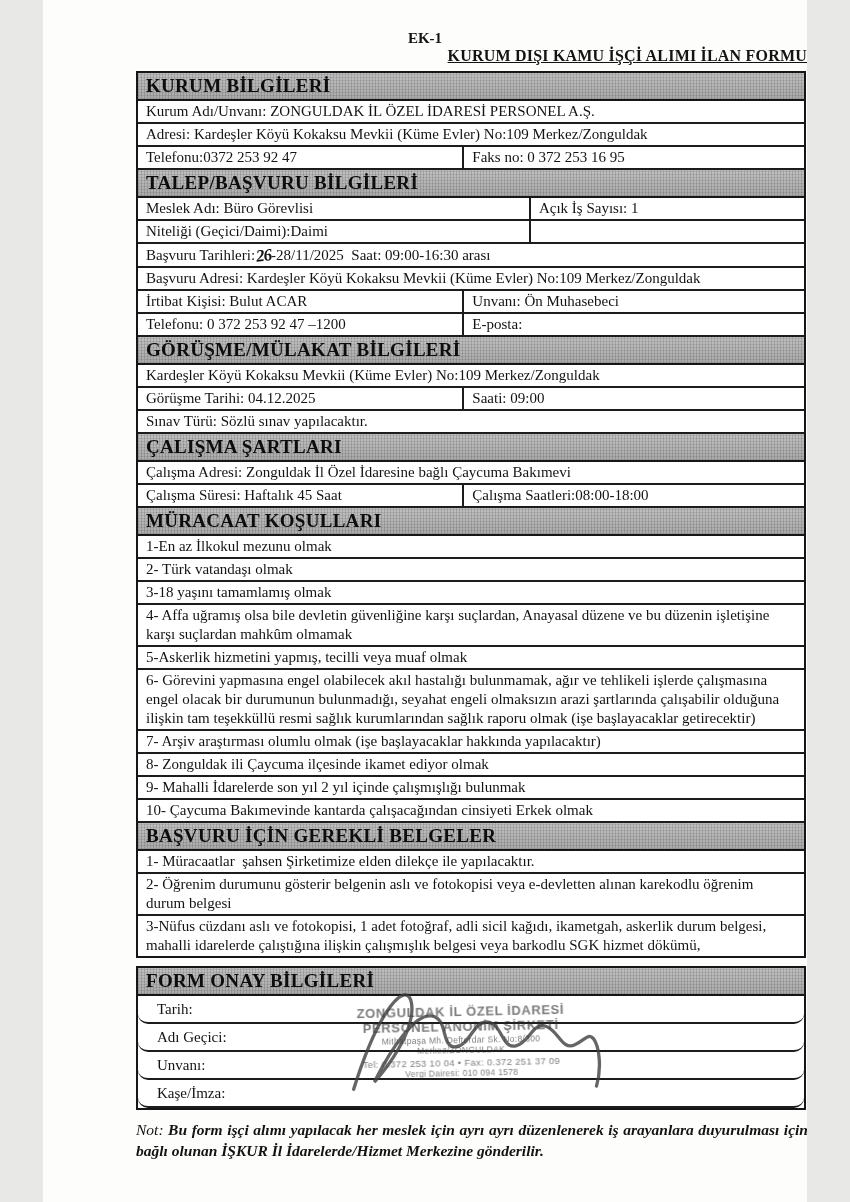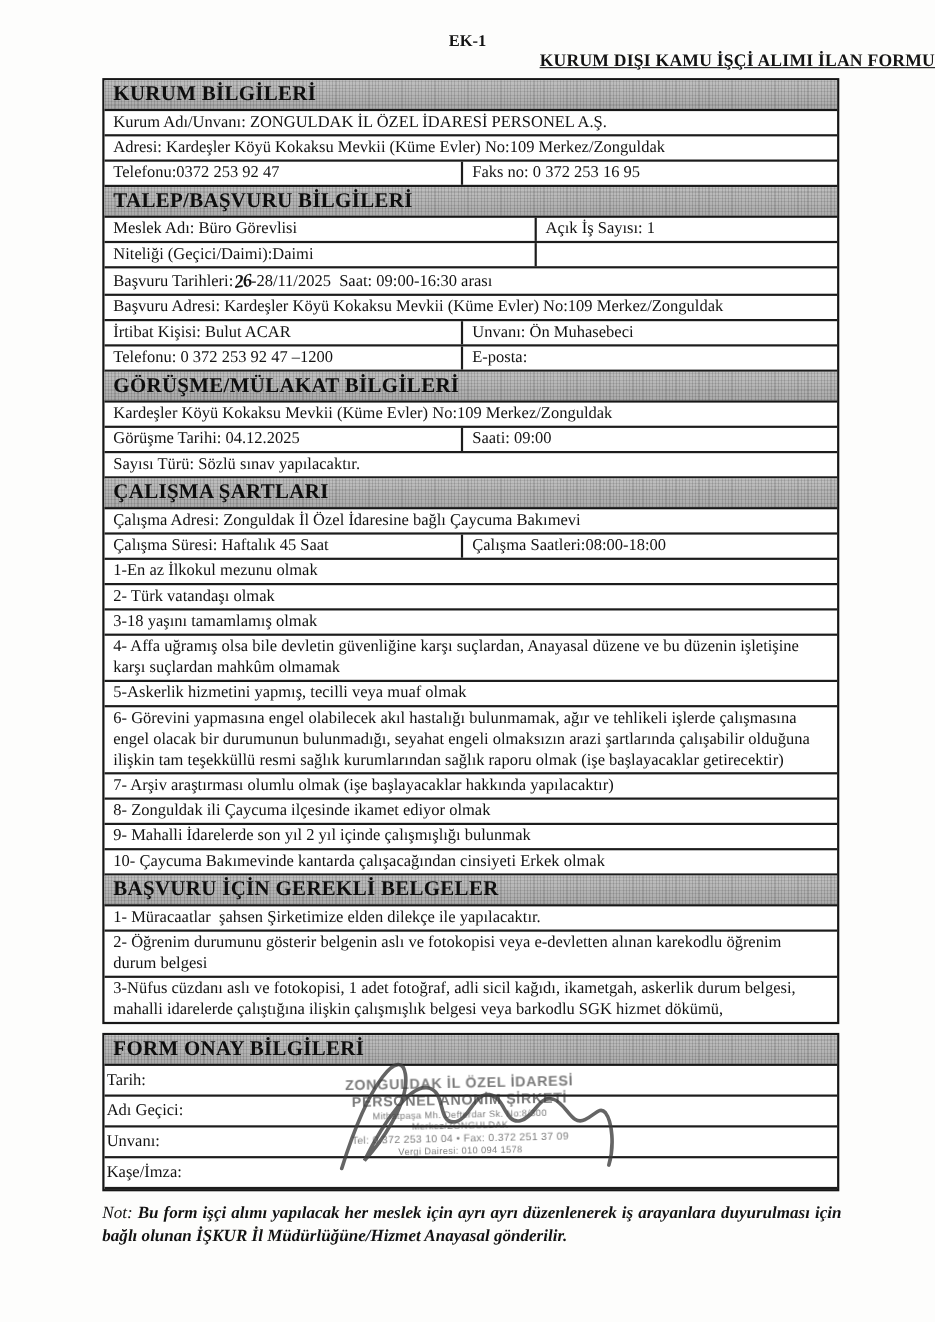--- a/index.html
+++ b/index.html
@@ -1,17 +1,17 @@
 <!DOCTYPE html>
 <html><head>
 <meta charset="utf-8">
 <style>
   html,body{margin:0;padding:0;background:#e8e8e6;}
   .page{
-    width:850px;height:1202px;background:#fdfdfc;position:relative;overflow:hidden;
+    width:764px;height:1202px;background:#fdfdfc;position:relative;overflow:hidden;
     font-family:"Liberation Serif","DejaVu Serif",serif;color:#131313;margin:0 auto;
   }
   .doc-header{padding-top:30px;text-align:center;line-height:1.15;}
   .ref{font-weight:bold;font-size:15px;}
   .title{font-weight:bold;font-size:16px;text-decoration:underline;letter-spacing:.2px;text-align:right;}
 
   .tbl{margin:5px 0 0 93px;width:670px;border:2px solid #161616;box-sizing:border-box;background:#fff;}
   .tbl > :last-child{border-bottom:none;}
 
   .band{
@@ -30,21 +30,21 @@
   .w49 .cl{width:49%;}
   .sg{white-space:pre-wrap;}
   b.sg{font-weight:normal;}
 
   .hand{
     display:inline-block;font-style:italic;font-weight:600;font-size:17px;
     transform:rotate(-7deg) translateY(1px);margin:0 0 0 1px;letter-spacing:-1px;
   }
 
   .onay{position:relative;margin-top:8px;}
-  .onay .r{padding:3px 2px;line-height:20px;}
+  .onay .r{padding:3px 19px;line-height:20px;border-radius:10px;}
 
   .stamp{
     position:absolute;left:158px;top:36px;width:330px;text-align:center;
     transform:rotate(-1.2deg);color:rgba(42,42,42,.62);filter:blur(.3px);
     font-family:"Liberation Sans","DejaVu Sans",sans-serif;line-height:1.18;
     pointer-events:none;z-index:2;
   }
   .st-big{font-weight:bold;font-size:13px;letter-spacing:.6px;}
   .st-small{font-size:8.5px;letter-spacing:.3px;}
   .st-mid{font-size:9.5px;letter-spacing:.3px;margin-top:2px;}
@@ -95,29 +95,30 @@
       <div class="cl"><span class="sg">Telefonu: 0 372 253 92 47 –1200</span></div>
       <div class="cr"><span class="sg">E-posta:</span></div>
     </div>
 
     <div class="band">GÖRÜŞME/MÜLAKAT BİLGİLERİ</div>
     <div class="r"><span class="sg">Kardeşler Köyü Kokaksu Mevkii (Küme Evler) No:109 Merkez/Zonguldak</span></div>
     <div class="r r2c w49">
       <div class="cl"><b class="sg">Görüşme Tarihi: 04.12.2025</b></div>
       <div class="cr"><b class="sg">Saati: 09:00</b></div>
     </div>
-    <div class="r"><span class="sg">Sayısı Türü: </span><b class="sg">Sözlü sınav yapılacaktır.</b></div>
+    <div class="r"><span class="sg">Sınav Türü: </span><b class="sg">Sözlü sınav yapılacaktır.</b></div>
 
     <div class="band">ÇALIŞMA ŞARTLARI</div>
     <div class="r"><span class="sg">Çalışma Adresi: Zonguldak İl Özel İdaresine bağlı </span><b class="sg">Çaycuma Bakımevi</b></div>
     <div class="r r2c w49">
       <div class="cl"><span class="sg">Çalışma Süresi: Haftalık 45 Saat</span></div>
       <div class="cr"><span class="sg">Çalışma Saatleri:08:00-18:00</span></div>
     </div>
 
+    <div class="band">MÜRACAAT KOŞULLARI</div>
     <div class="r"><b class="sg">1-En az İlkokul mezunu </b><span class="sg">olmak</span></div>
     <div class="r"><span class="sg">2- Türk vatandaşı olmak</span></div>
     <div class="r"><span class="sg">3-18 yaşını tamamlamış olmak</span></div>
     <div class="r"><span class="sg">4- Affa uğramış olsa bile devletin güvenliğine karşı suçlardan, Anayasal düzene ve bu düzenin işletişine karşı suçlardan mahkûm olmamak</span></div>
     <div class="r"><b class="sg">5-Askerlik hizmetini yapmış, tecilli veya muaf olmak</b></div>
     <div class="r"><span class="sg">6- Görevini yapmasına engel olabilecek akıl hastalığı bulunmamak, ağır ve tehlikeli işlerde çalışmasına engel olacak bir durumunun bulunmadığı, seyahat engeli olmaksızın arazi şartlarında çalışabilir olduğuna ilişkin tam teşekküllü resmi sağlık kurumlarından sağlık raporu olmak (işe başlayacaklar getirecektir)</span></div>
     <div class="r"><span class="sg">7- Arşiv araştırması olumlu olmak (işe başlayacaklar hakkında yapılacaktır)</span></div>
     <div class="r"><span class="sg">8- Zonguldak ili </span><b class="sg">Çaycuma ilçesinde</b><span class="sg"> ikamet ediyor olmak</span></div>
     <div class="r"><b class="sg">9- Mahalli İdarelerde son yıl 2 yıl içinde çalışmışlığı bulunmak</b></div>
     <div class="r"><b class="sg">10- Çaycuma Bakımevinde kantarda çalışacağından cinsiyeti Erkek olmak</b></div>
@@ -142,15 +143,15 @@
       <div class="st-small">Merkez/ZONGULDAK</div>
       <div class="st-mid">Tel: 0.372 253 10 04  •  Fax: 0.372 251 37 09</div>
       <div class="st-small">Vergi Dairesi: 010 094 1578</div>
     </div>
 
     <svg class="signature" viewBox="0 0 300 125" xmlns="http://www.w3.org/2000/svg">
       <path d="M20,115 C45,35 72,8 76,32 C80,58 52,95 40,108 C58,72 80,42 95,44 C112,46 104,74 118,74 C132,74 136,48 150,50 C164,52 163,76 177,73 C190,70 193,50 206,54 C218,58 222,78 234,72 C243,68 247,60 252,66 C258,74 260,95 255,112" fill="none" stroke="#3f3f3f" stroke-width="3.2" stroke-linecap="round" opacity="0.8"></path>
     </svg>
   </div>
 
-  <div class="note"><b class="sg">Not:</b><span class="sg"> Bu form işçi alımı yapılacak her meslek için ayrı ayrı düzenlenerek iş arayanlara duyurulması için bağlı olunan İŞKUR İl Müdürlüğüne/Hizmet Anayasal gönderilir.</span></div>
+  <div class="note"><b class="sg">Not:</b><span class="sg"> Bu form işçi alımı yapılacak her meslek için ayrı ayrı düzenlenerek iş arayanlara duyurulması için bağlı olunan İŞKUR İl İdarelerde/Hizmet Merkezine gönderilir.</span></div>
 
 </div>
 
 </body></html>

